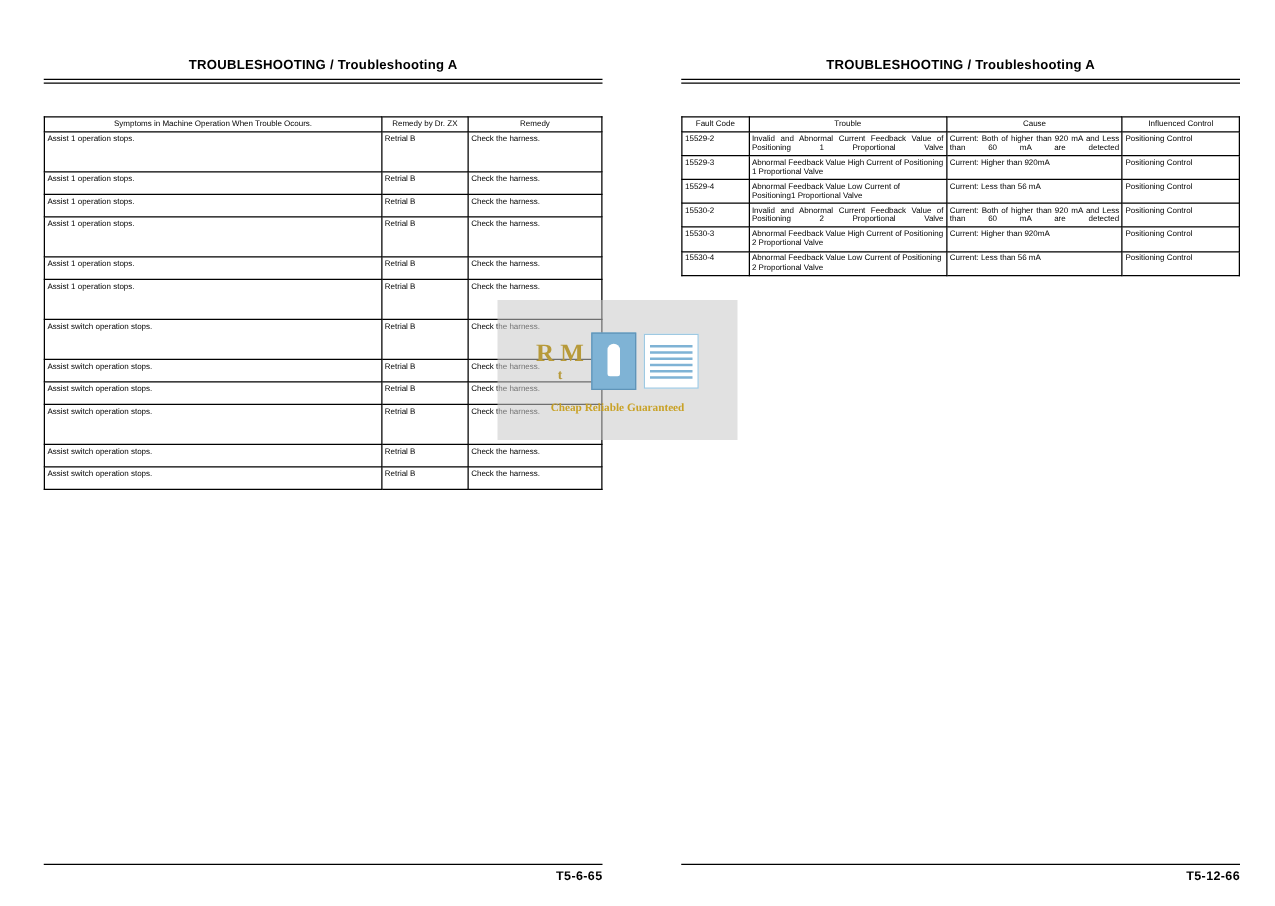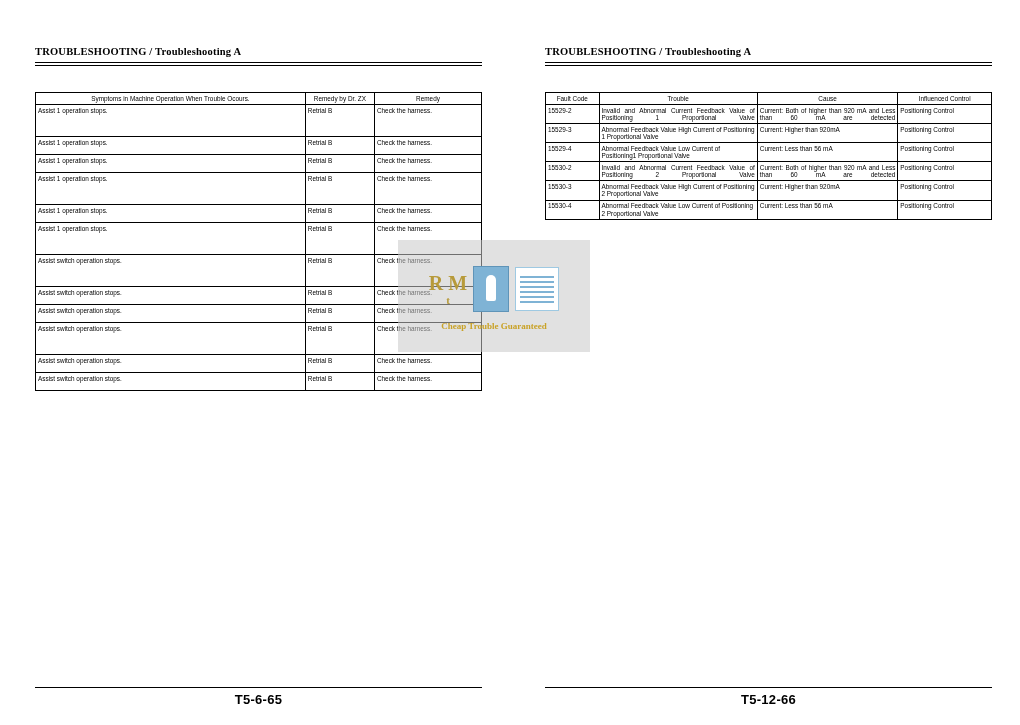--- a/index.html
+++ b/index.html
@@ -30,22 +30,22 @@
     left: 35px;
     right: 28px;
     top: 46px;
     bottom: 30px;
   }
 
   .page-header {
     font-size: 10.5px;
     font-weight: bold;
     letter-spacing: 0.2px;
+    text-align: center;
     padding-bottom: 3px;
-    font-family: Liberation Serif, serif;
   }
   .header-rule-thick {
     border-top: 1.6px solid #000;
     margin-top: 2px;
   }
   .header-rule-thin {
     border-top: 0.7px solid #000;
     margin-top: 1.5px;
   }
 
@@ -87,22 +87,22 @@
   .footer {
     position: absolute;
     left: 35px;
     right: 28px;
     bottom: 18px;
   }
   .footer-rule {
     border-top: 1.1px solid #000;
   }
   .footer-text {
-    text-align: center;
-    font-size: 13px;
+    text-align: right;
+    font-size: 10px;
     font-weight: bold;
     padding-top: 4px;
     letter-spacing: 0.3px;
   }
 
   
   .watermark {
     position: absolute;
     left: 398px;
     top: 240px;
@@ -347,14 +347,14 @@
     <div class="wm-box"></div>
     <div class="wm-lines">
       <i></i>
         <i></i>
         <i></i>
         <i></i>
         <i></i>
         <i></i>
     </div>
   </div>
-  <div class="wm-tag">Cheap Trouble Guaranteed</div>
+  <div class="wm-tag">Cheap Reliable Guaranteed</div>
 </div>
 
 </body></html>

